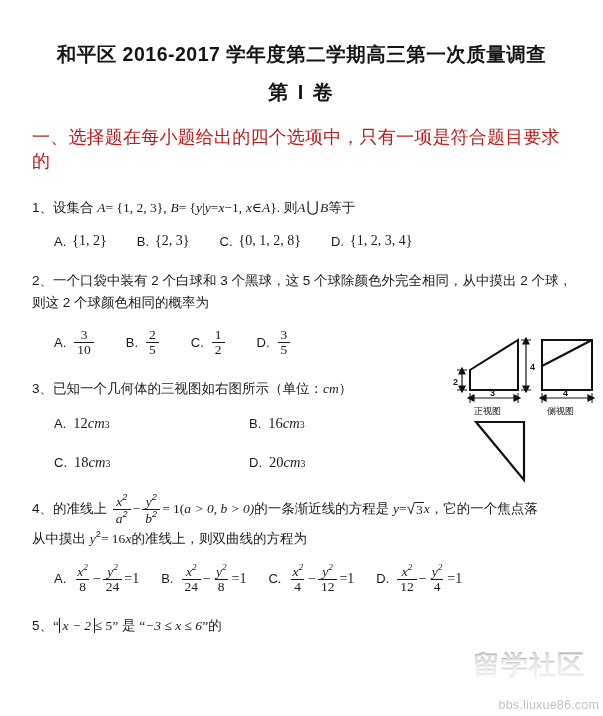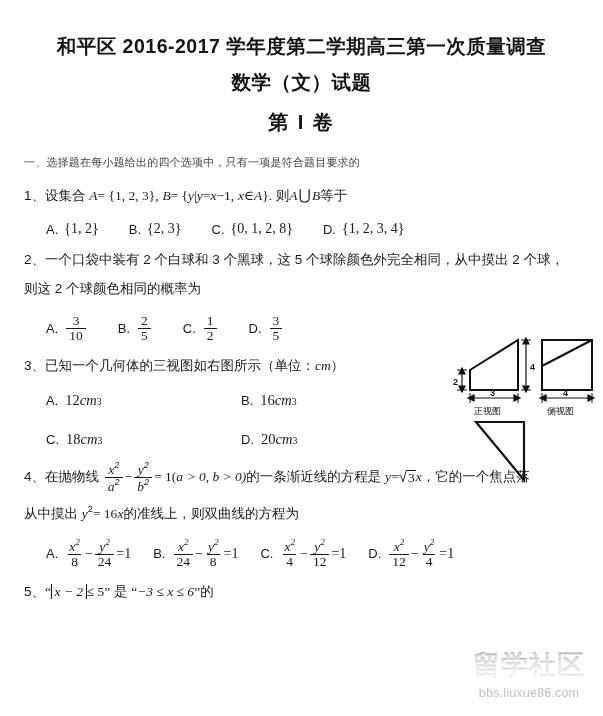--- a/index.html
+++ b/index.html
@@ -14,21 +14,21 @@
     overflow: hidden;
     font-family: "Liberation Serif", "DejaVu Serif", serif;
     color: #111;
     -webkit-font-smoothing: antialiased;
   }
 
   .page {
     position: relative;
     width: 603px;
     height: 716px;
-    padding: 8px;
+    padding: 16px;
   }
 
   
   .doc-title {
     text-align: center;
     font-family: "Liberation Sans", "DejaVu Sans", sans-serif;
     font-weight: bold;
     font-size: 19.5px;
     letter-spacing: 0.5px;
     margin: 0;
@@ -57,33 +57,33 @@
     color: #141414;
   }
 
   
   .body-col {
     position: relative;
     padding: 0 14px 0 16px;
   }
   .instr {
     font-family: "Liberation Sans", "DejaVu Sans", sans-serif;
-    font-size: 11px;
+    font-size: 18px;
     margin-top: 19px;
     letter-spacing: 0.2px;
-    color: #404040;
+    color: #b91c1c;
   }
   .q {
     font-family: "Liberation Sans", "DejaVu Sans", sans-serif;
     font-size: 13.5px;
-    margin-top: 13px;
+    margin-top: 22px;
     line-height: 1.55;
     color: #1a1a1a;
   }
-  .q.cont { margin-top: 8px; }
+  .q.cont { margin-top: 1px; }
 
   .opts {
     margin-top: 14px;
     padding-left: 22px;
     font-family: "Liberation Serif", "DejaVu Serif", serif;
     font-size: 14px;
     display: flex;
     align-items: center;
     color: #1a1a1a;
   }
@@ -163,21 +163,21 @@
   .figure svg { display: block; }
   .fig-cap {
     font-family: "Liberation Sans", "DejaVu Sans", sans-serif;
     font-size: 9px;
   }
 
   
   .watermark {
     position: absolute;
     right: 4px;
-    bottom: 16px;
+    bottom: 4px;
     width: 140px;
     text-align: center;
     user-select: none;
     pointer-events: none;
   }
   .wm-main {
     font-family: "Liberation Sans", "DejaVu Sans", sans-serif;
     font-weight: bold;
     font-size: 27px;
     letter-spacing: 1px;
@@ -186,30 +186,30 @@
     -webkit-background-clip: text;
     background-clip: text;
     color: transparent;
     text-shadow: 0 1px 0 rgba(255,255,255,0.6);
   }
   .wm-sub {
     font-family: "Liberation Sans", "DejaVu Sans", sans-serif;
     font-size: 12.5px;
     letter-spacing: 0.2px;
     color: #c2c2c2;
-    margin-top: 7px;
+    margin-top: 19px;
+    text-align: right;
   }
 </style>
 </head>
 <body>
 
 <div class="page">
 
   <h1 class="doc-title">和平区 2016-2017 学年度第二学期高三第一次质量调查</h1>
-  <h2 class="doc-subtitle">数学（文）试题</h2>
   <h3 class="section-title">第 I 卷</h3>
 
   <div class="body-col">
 
     <div class="instr">一、选择题在每小题给出的四个选项中，只有一项是符合题目要求的</div>
 
     <div class="q">
       <span>1、</span><span>设集合</span>
       <span class="mi">A</span><span class="mn">= {1, 2, 3}</span><span class="mn">,</span>
       <span class="mi">B</span><span class="mn">= {</span><span class="mi">y</span><span class="mn">|</span><span class="mi">y</span><span class="mn">=</span><span class="mi">x</span><span class="mn">−1</span><span class="mn">,</span>
@@ -297,21 +297,21 @@
       </div>
       <div class="opt">
         <span class="lab">D.</span>
         <span class="mn">20</span>
           <span class="mi">cm</span>
           <span class="supn">3</span>
       </div>
     </div>
 
     <div class="q">
-      <span>4、</span><span>在抛物线</span>
+      <span>4、</span><span>的准线上</span>
       <span class="frac">
         <span class="num"><span class="mi">x</span><span class="sup">2</span></span>
         <span class="den"><span class="mi">a</span><span class="sup">2</span></span>
       </span><span class="mn">−</span><span class="frac">
         <span class="num"><span class="mi">y</span><span class="sup">2</span></span>
         <span class="den"><span class="mi">b</span><span class="sup">2</span></span>
       </span><span class="mn">= 1(</span><span class="mi">a &gt; 0, b &gt; 0)</span><span>的一条渐近线的方程是</span>
       <span class="mi">y</span><span class="mn">=</span><span class="sqrt">
           <span class="radical">√</span>
           <span class="rad-body mn">3</span>

